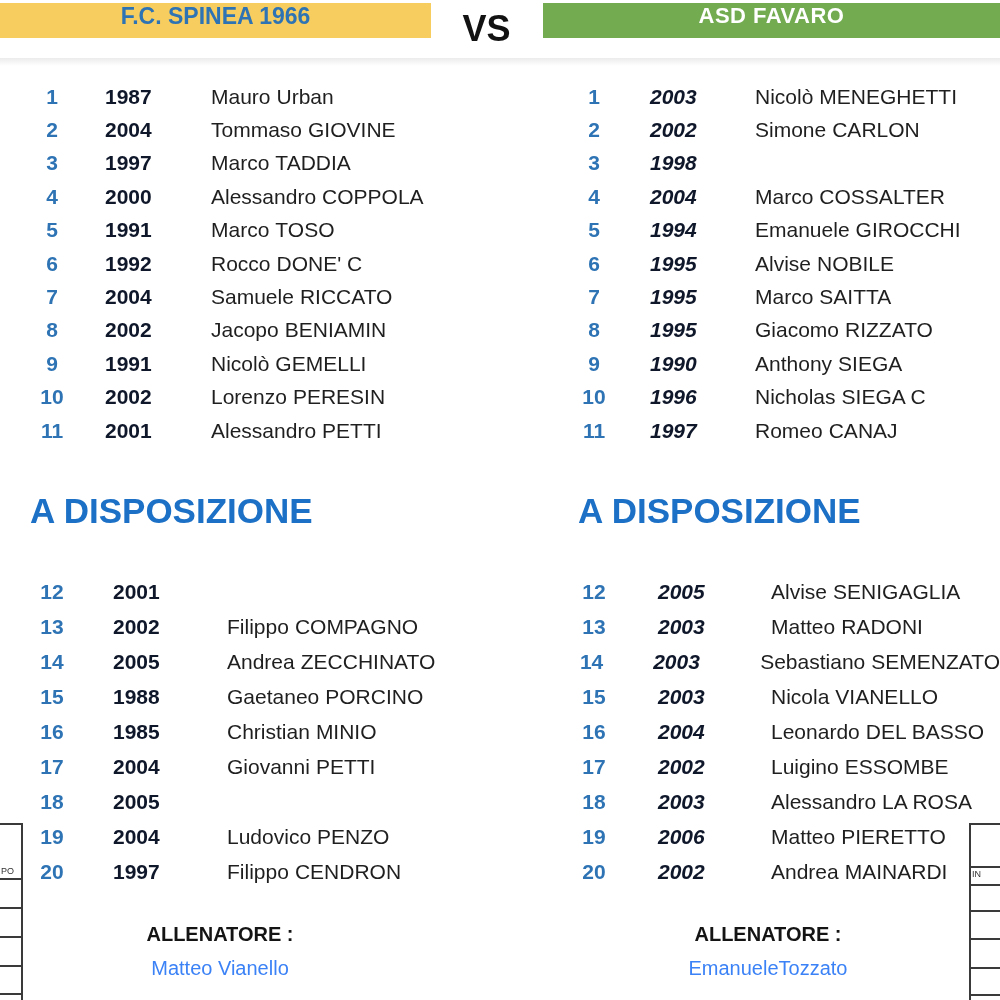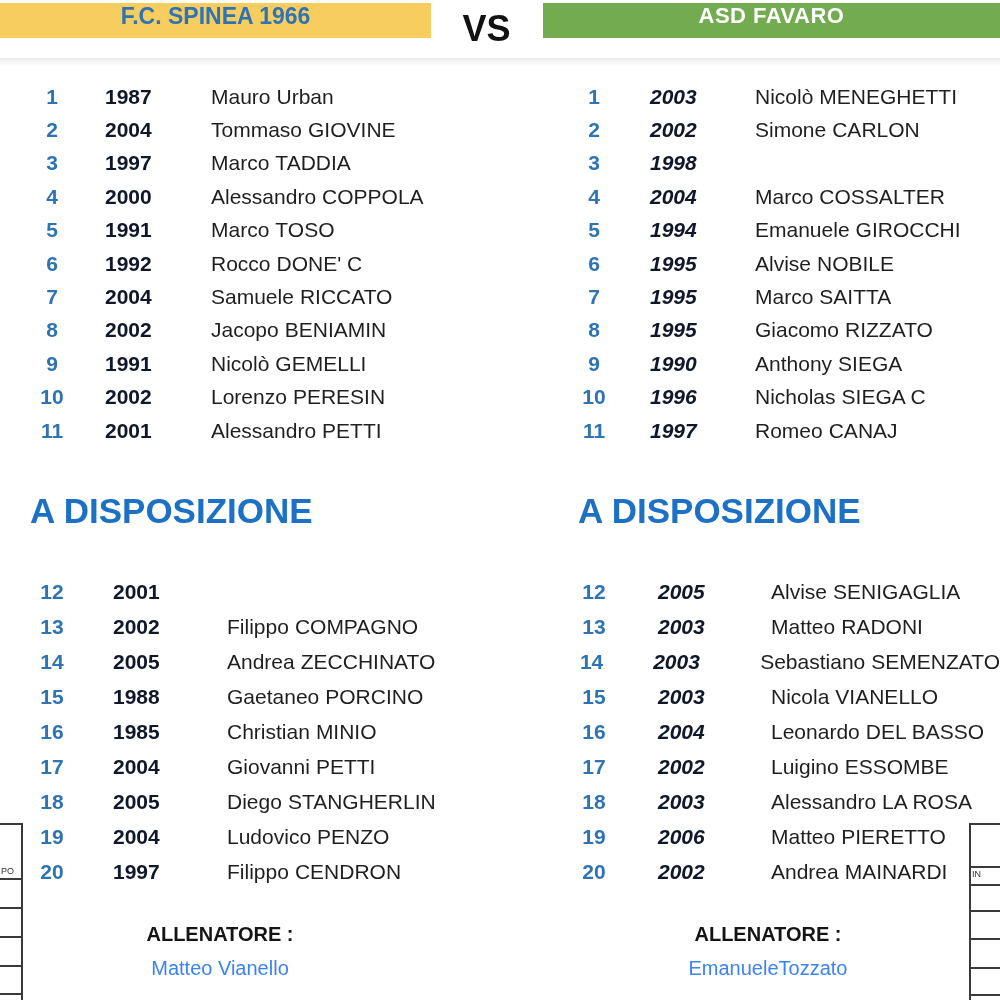--- a/index.html
+++ b/index.html
@@ -237,21 +237,20 @@
 
       <div class="prow">
         <span class="pnum">17</span>
         <span class="pyear">2004</span>
         <span class="pname"><span class="f">Giovanni</span><span class="l">PETTI</span></span>
       </div>
 
       <div class="prow">
         <span class="pnum">18</span>
         <span class="pyear">2005</span>
-        <span class="pname"><span class="f">Diego</span><span class="l">STANGHERLIN</span></span>
       </div>
 
       <div class="prow">
         <span class="pnum">19</span>
         <span class="pyear">2004</span>
         <span class="pname"><span class="f">Ludovico</span><span class="l">PENZO</span></span>
       </div>
 
       <div class="prow">
         <span class="pnum">20</span>

